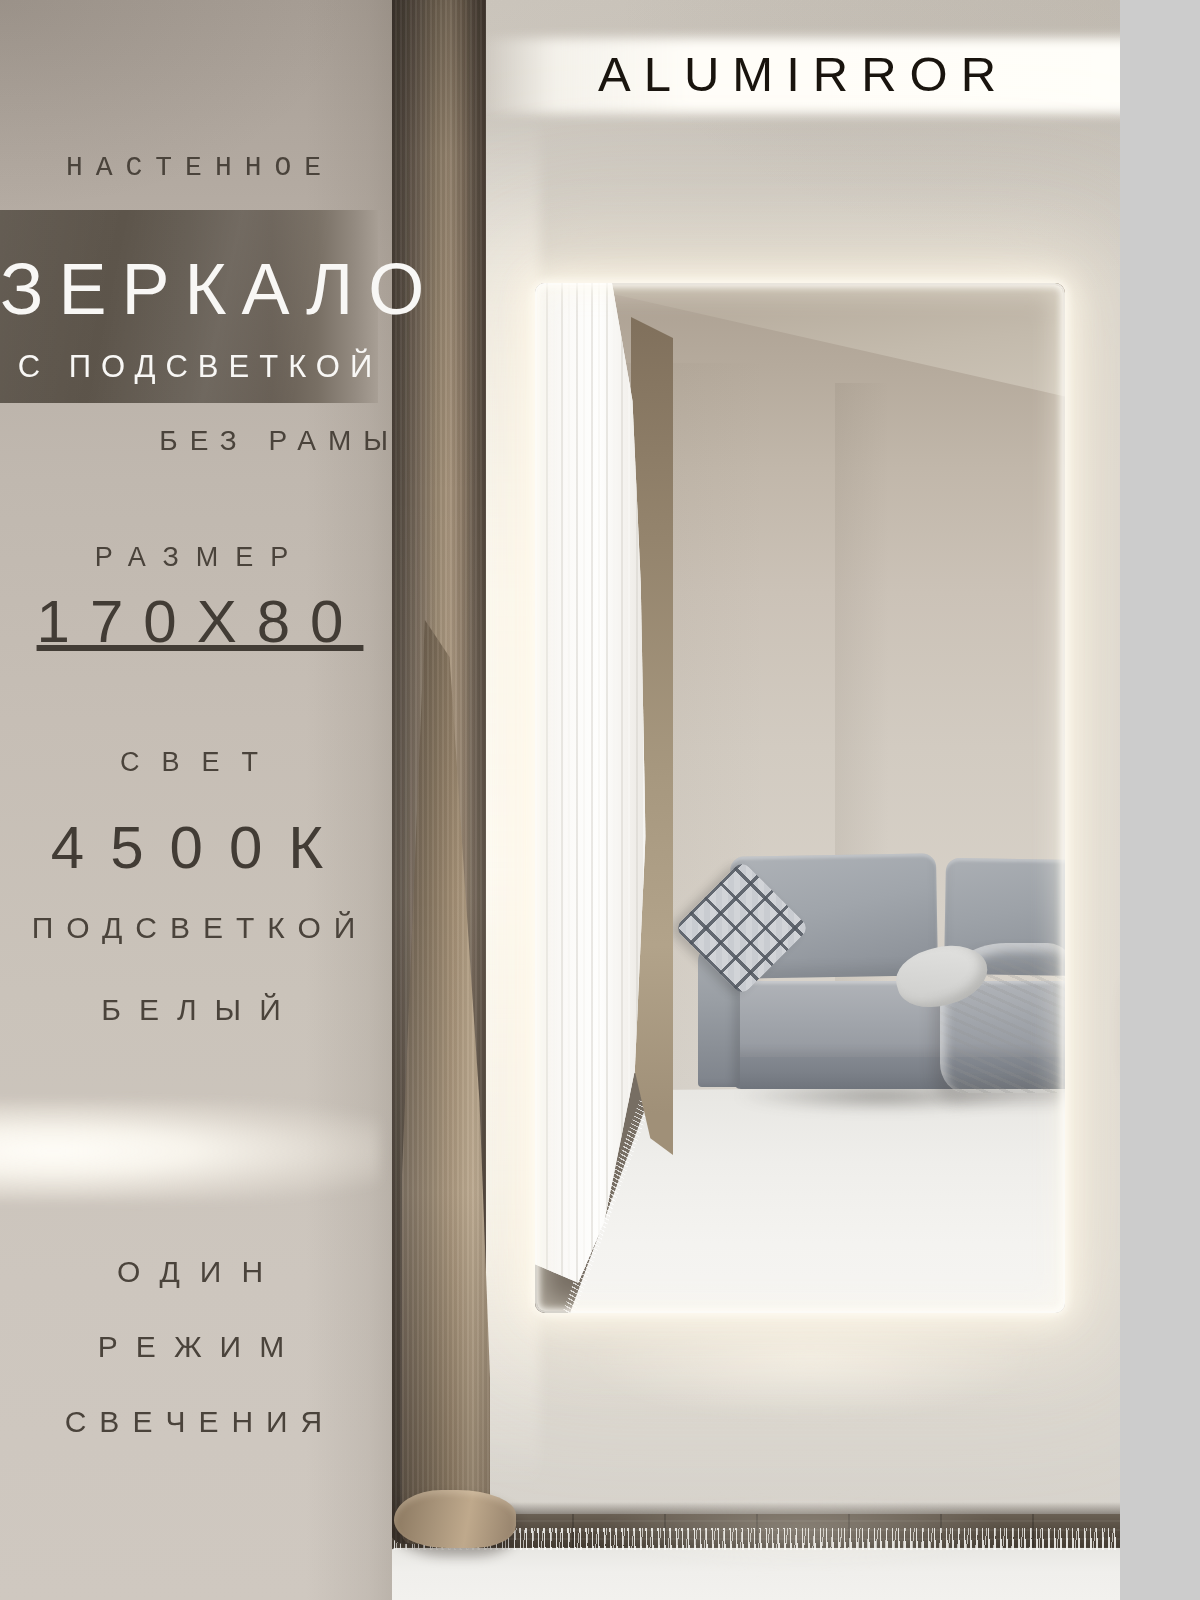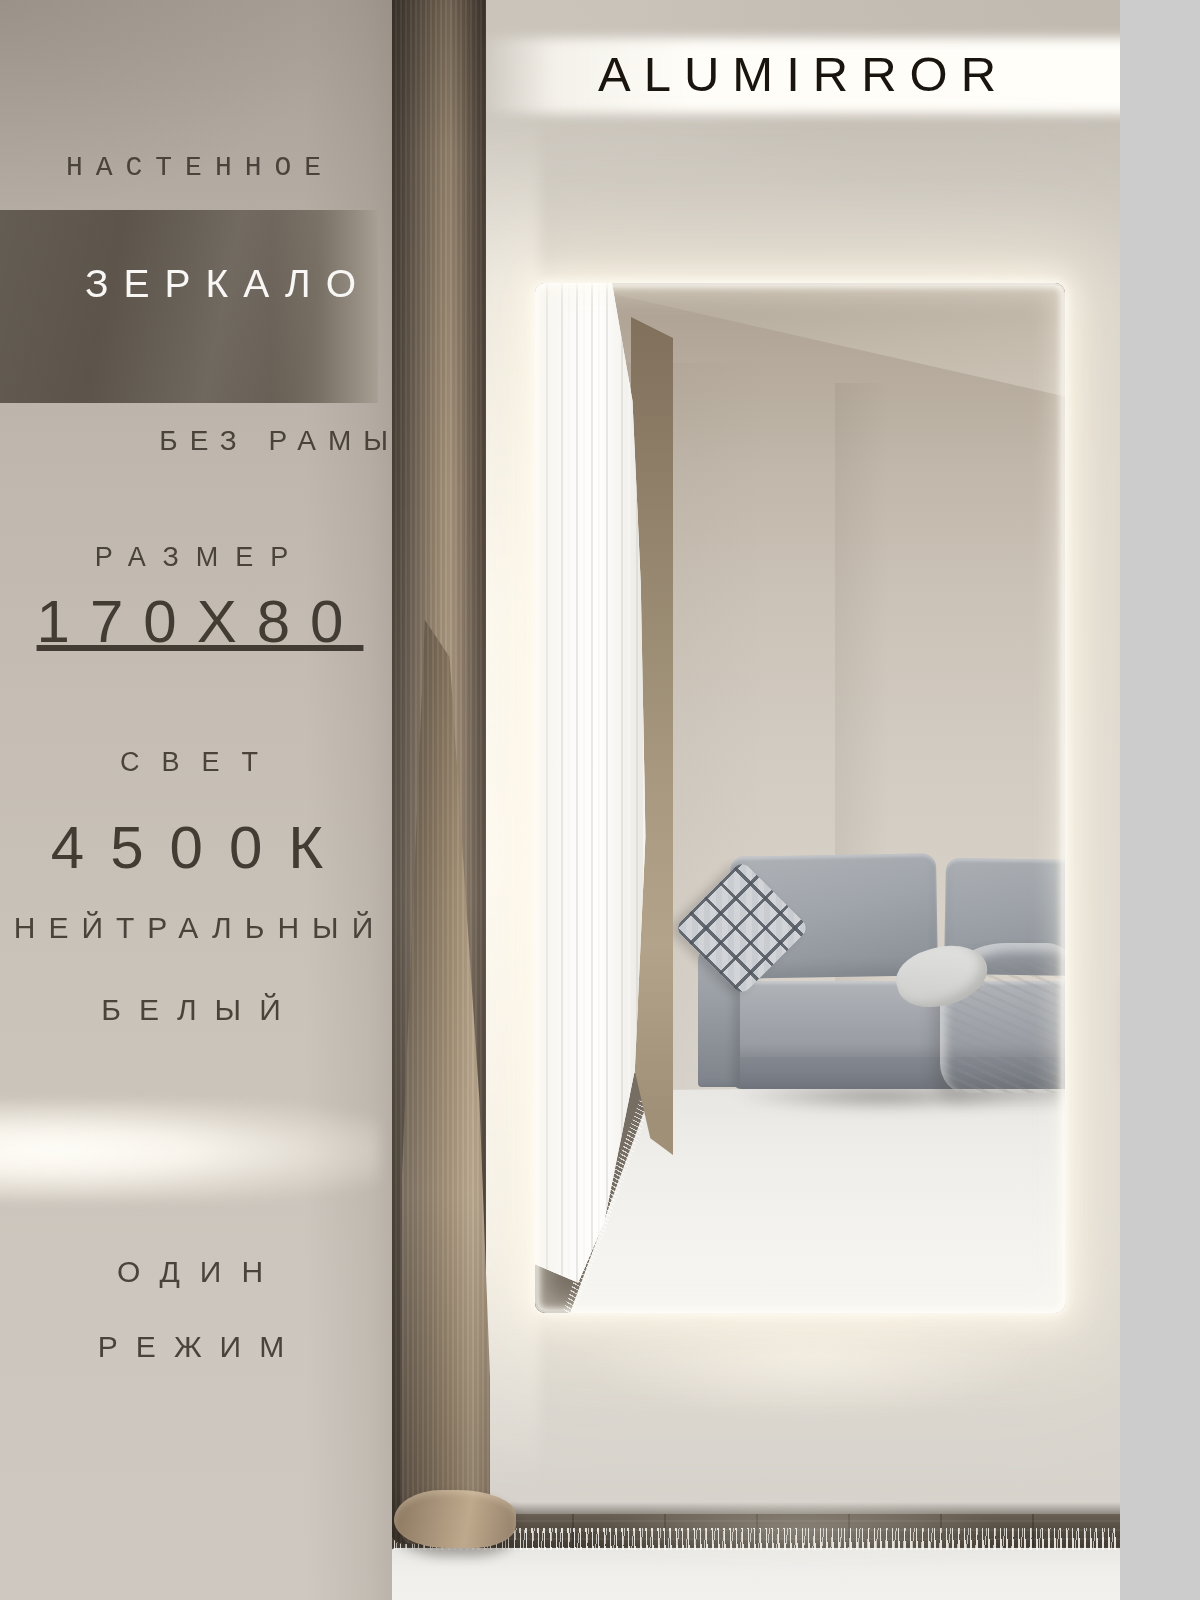--- a/index.html
+++ b/index.html
@@ -250,21 +250,21 @@
   }
   .title-band::after{
     content:"";position:absolute;inset:0;
     background:linear-gradient(102deg,rgba(255,255,255,.06) 0%,rgba(255,255,255,0) 30%,rgba(255,255,255,.1) 58%,rgba(255,255,255,0) 80%);
   }
 
   
   .t{left:0;width:400px;text-align:center;line-height:1.15;color:#4a433b;font-weight:400;}
   .t-light{color:#f8f7f5;}
   .kicker    {top:152px;font-size:28px;letter-spacing:13px;font-family:Liberation Mono, monospace;}
-  .title     {top:262px;font-size:39px;letter-spacing:15px;font-weight:400;margin-left:28px;}
+  .title     {top:248px;font-size:72px;letter-spacing:15px;font-weight:400;}
   .subtitle  {top:349px;font-size:31px;letter-spacing:10px;}
   .frameless {top:425px;font-size:28px;letter-spacing:12px;text-align:right;}
   .size-label{top:542px;font-size:27px;letter-spacing:17px;}
   .size-value{top:587px;font-size:60px;letter-spacing:20px;color:#423c35;text-decoration:underline;}
   .light-label{top:747px;font-size:27px;letter-spacing:22px;}
   .light-value{top:813px;font-size:60px;letter-spacing:26px;color:#423c35;}
   .light-d1  {top:911px;font-size:30px;letter-spacing:13px;}
   .light-d2  {top:993px;font-size:30px;letter-spacing:18px;}
   .mode-1    {top:1255px;font-size:30px;letter-spacing:20px;}
   .mode-2    {top:1330px;font-size:30px;letter-spacing:18px;}
@@ -314,23 +314,25 @@
   <div class="abs curtain"></div>
   <div class="abs curtain2"></div>
   <div class="abs curtain-pool"></div>
 
   <div class="abs wall-left"></div>
   <div class="abs wall-streak"></div>
   <div class="abs title-band"></div>
 
   <div class="abs t kicker">НАСТЕННОЕ</div>
   <div class="abs t t-light title">ЗЕРКАЛО</div>
+  <div class="abs t t-light subtitle">С ПОДСВЕТКОЙ</div>
   <div class="abs t frameless">БЕЗ РАМЫ</div>
   <div class="abs t size-label">РАЗМЕР</div>
   <div class="abs t size-value">170X80</div>
   <div class="abs t light-label">СВЕТ</div>
   <div class="abs t light-value">4500К</div>
-  <div class="abs t light-d1">НЕЙТРАЛЬНЫЙ</div>
+  <div class="abs t light-d1">ПОДСВЕТКОЙ</div>
   <div class="abs t light-d2">БЕЛЫЙ</div>
   <div class="abs t mode-1">ОДИН</div>
   <div class="abs t mode-2">РЕЖИМ</div>
+  <div class="abs t mode-3">СВЕЧЕНИЯ</div>
 
 </div>
 
 </body></html>

